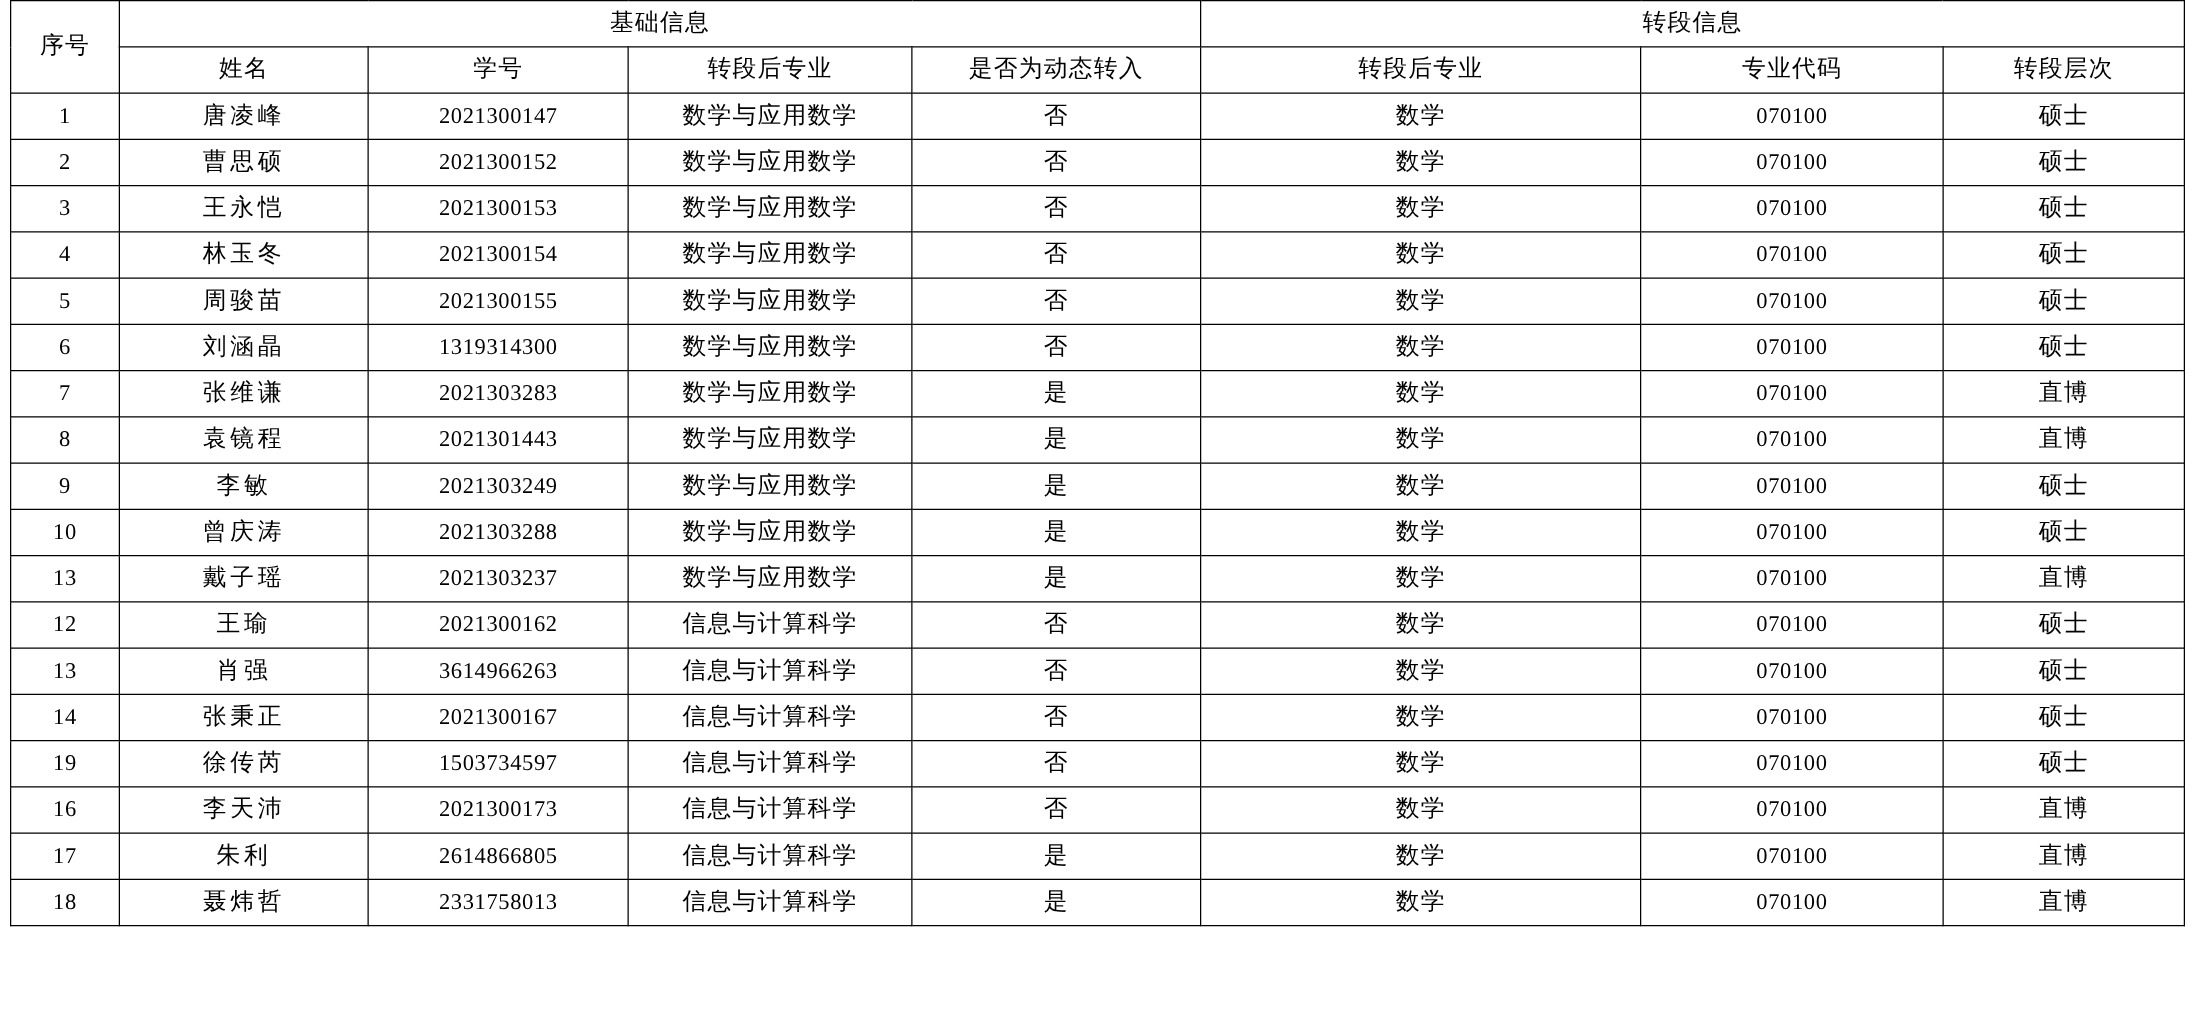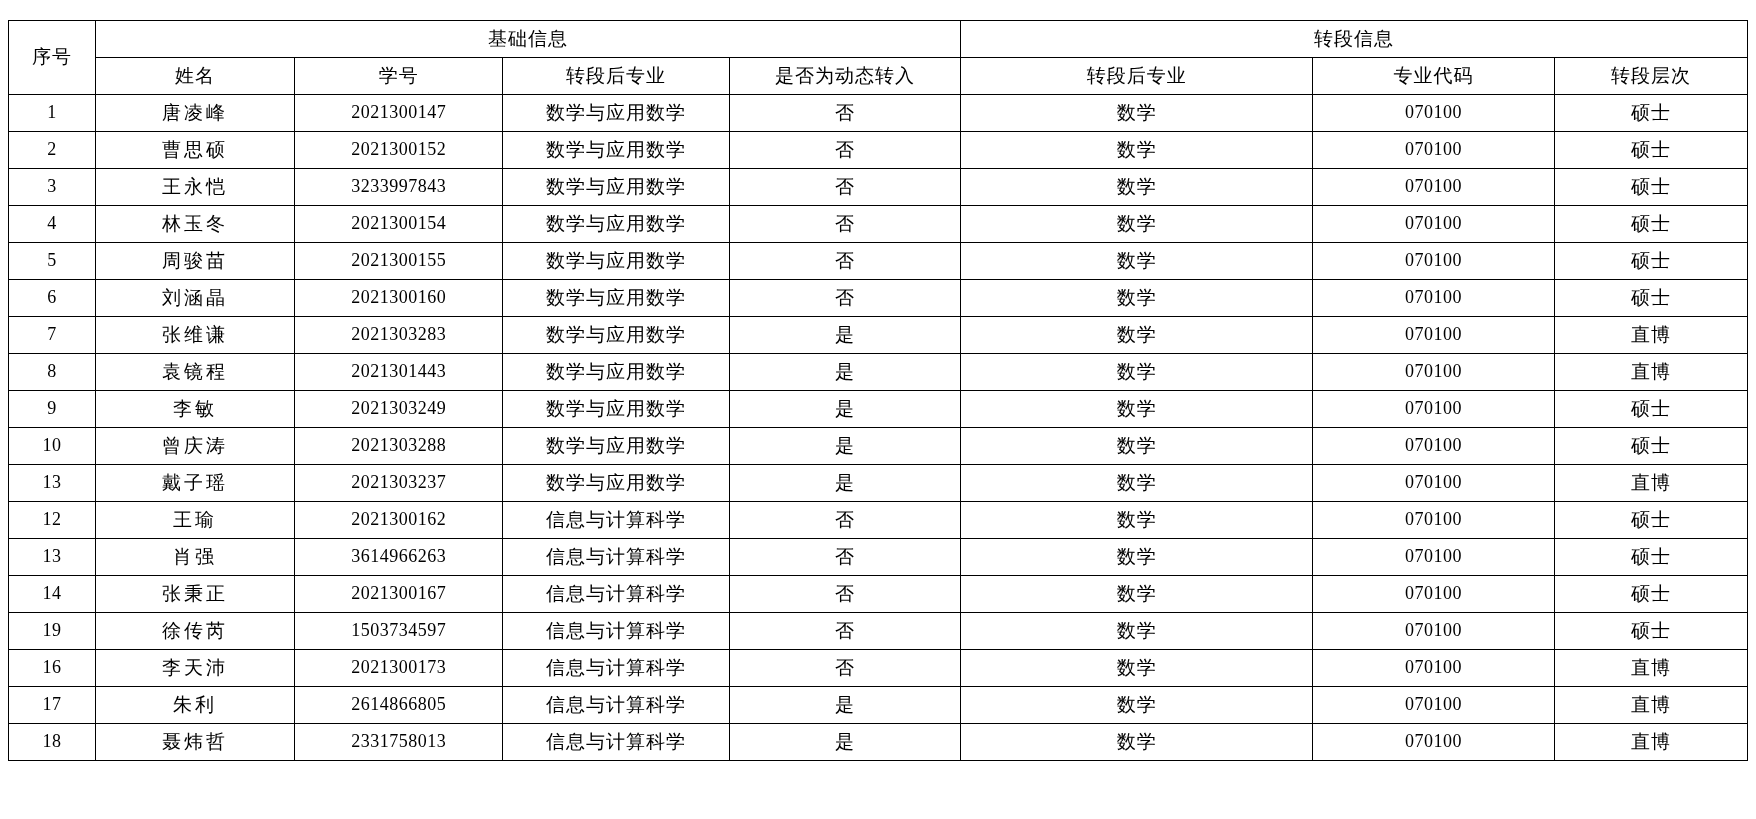--- a/index.html
+++ b/index.html
@@ -8,21 +8,21 @@
     background: #ffffff;
   }
   body {
     width: 1756px;
     height: 819px;
     font-family: "Liberation Serif", "DejaVu Serif", serif;
     color: #000000;
     overflow: hidden;
   }
   .sheet {
-    padding: 20px 8px 0 8px;
+    padding: 0 8px 0 8px;
     box-sizing: border-box;
   }
   table.grid {
     border-collapse: collapse;
     width: 1740px;
     table-layout: fixed;
   }
   table.grid th,
   table.grid td {
     border: 1px solid #000000;
@@ -103,21 +103,21 @@
           <td class="sid">2021300152</td>
           <td>数学与应用数学</td>
           <td>否</td>
           <td>数学</td>
           <td class="code">070100</td>
           <td>硕士</td>
         </tr>
         <tr>
           <td class="num">3</td>
           <td class="name">王永恺</td>
-          <td class="sid">3233997843</td>
+          <td class="sid">2021300153</td>
           <td>数学与应用数学</td>
           <td>否</td>
           <td>数学</td>
           <td class="code">070100</td>
           <td>硕士</td>
         </tr>
         <tr>
           <td class="num">4</td>
           <td class="name">林玉冬</td>
           <td class="sid">2021300154</td>
@@ -133,21 +133,21 @@
           <td class="sid">2021300155</td>
           <td>数学与应用数学</td>
           <td>否</td>
           <td>数学</td>
           <td class="code">070100</td>
           <td>硕士</td>
         </tr>
         <tr>
           <td class="num">6</td>
           <td class="name">刘涵晶</td>
-          <td class="sid">2021300160</td>
+          <td class="sid">1319314300</td>
           <td>数学与应用数学</td>
           <td>否</td>
           <td>数学</td>
           <td class="code">070100</td>
           <td>硕士</td>
         </tr>
         <tr>
           <td class="num">7</td>
           <td class="name">张维谦</td>
           <td class="sid">2021303283</td>

